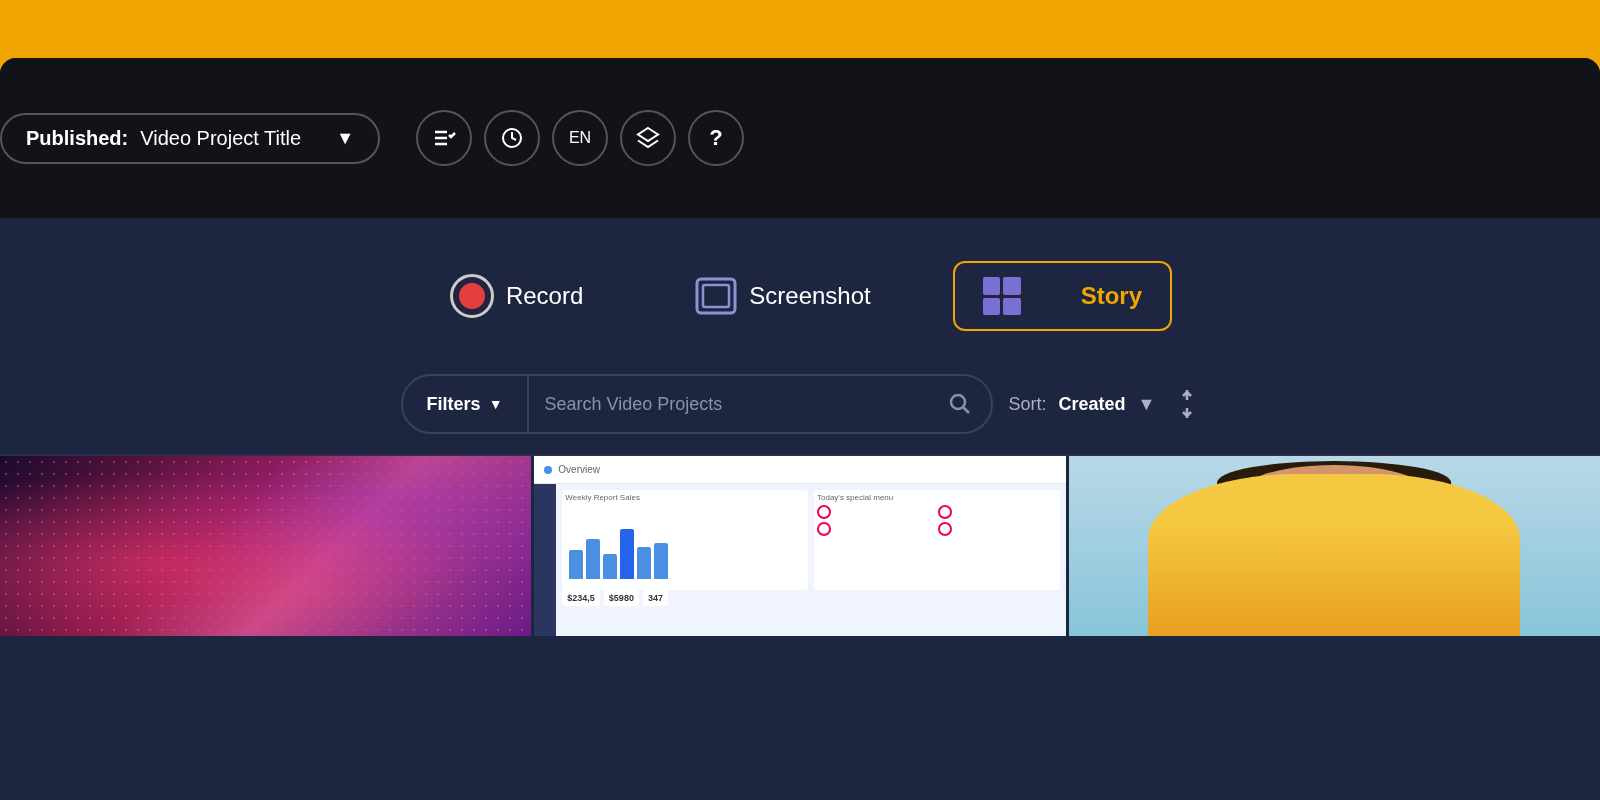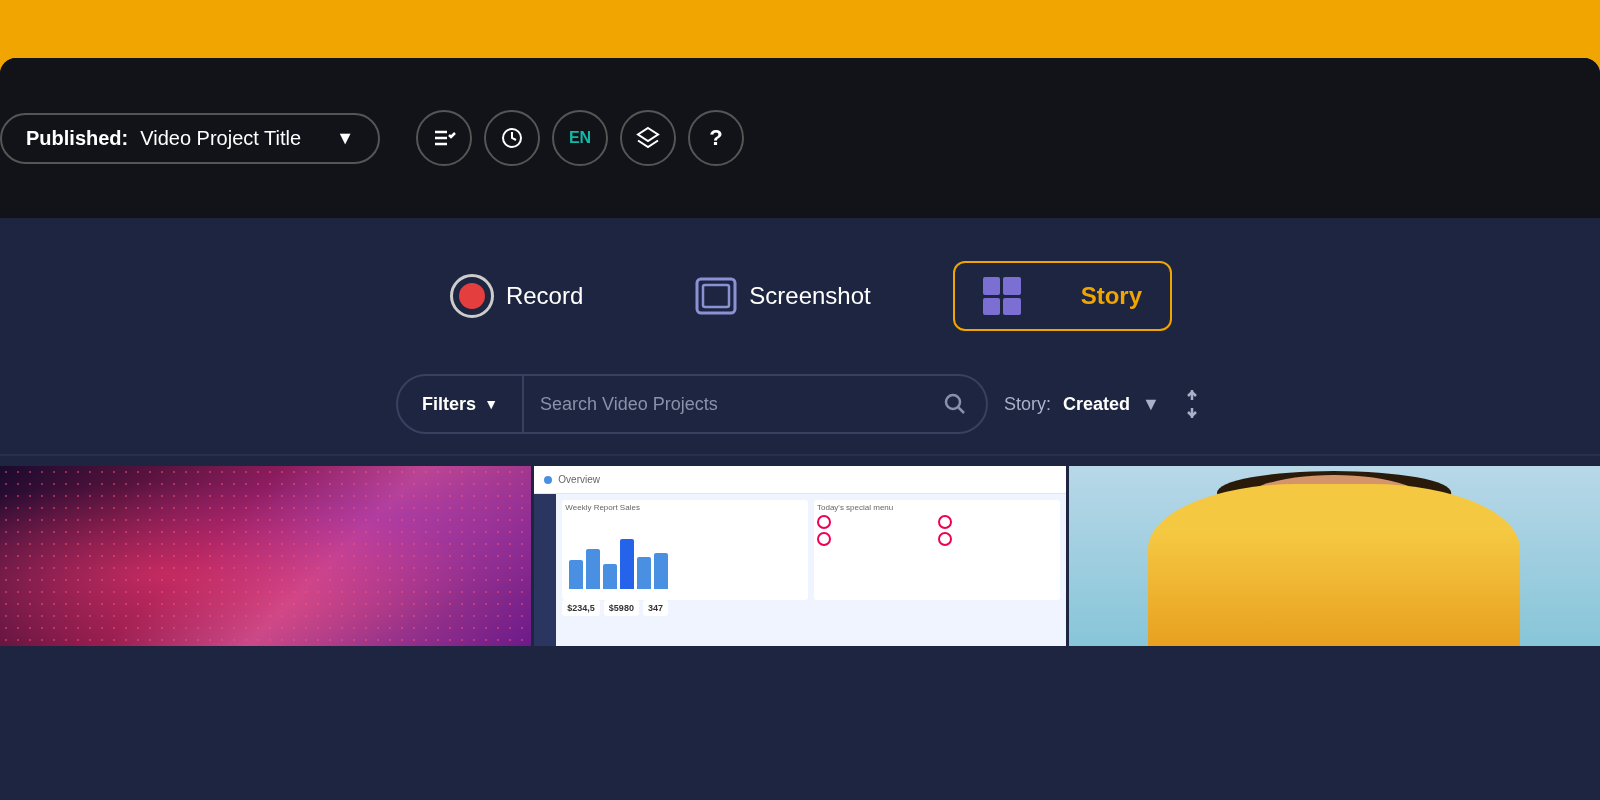--- a/index.html
+++ b/index.html
@@ -265,21 +265,21 @@
       height: 2px;
       background: #2a304a;
     }
 
     
     .thumbnails-area {
       width: 100%;
       height: 200px;
       background: #1e2540;
       display: flex;
-      align-items: center;
+      align-items: flex-start;
       padding: 0 0 0 0;
       gap: 3px;
       overflow: hidden;
     }
 
     .thumb {
       flex: 1;
       height: 180px;
       overflow: hidden;
       position: relative;
@@ -465,21 +465,21 @@
           </button>
 
           <button class="icon-btn">
             <svg width="24" height="24" viewBox="0 0 24 24" fill="none" stroke="white" stroke-width="2">
               <circle cx="12" cy="12" r="9"></circle>
               <polyline points="12 6 12 12 16 14"></polyline>
             </svg>
           </button>
 
           <button class="icon-btn">
-            <span style="font-size:16px;font-weight:700;color:#14b8a6;">EN</span>
+            <span style="font-size:16px;font-weight:400;color:#ffffff;">EN</span>
           </button>
 
           <button class="icon-btn">
             <svg width="24" height="24" viewBox="0 0 24 24" fill="none" stroke="white" stroke-width="2">
               <polygon points="12 2 22 8.5 12 15 2 8.5"></polygon>
               <polyline points="2 14.5 12 21 22 14.5"></polyline>
             </svg>
           </button>
 
           <button class="icon-btn">
@@ -535,21 +535,21 @@
         <input class="search-input" type="text" placeholder="Search Video Projects" style="">
         <div class="search-icon-wrap">
           <svg width="22" height="22" viewBox="0 0 22 22" fill="none" stroke="#8892aa" stroke-width="2.5">
             <circle cx="9" cy="9" r="7"></circle>
             <line x1="14.5" y1="14.5" x2="20" y2="20"></line>
           </svg>
         </div>
       </div>
 
       <div class="sort-area">
-        <span class="sort-label">Story:</span>
+        <span class="sort-label">Sort:</span>
         <span class="sort-value">Created</span>
         <span class="sort-chevron" style="cursor:pointer;">▼</span>
         <button class="sort-order-btn">
           <svg width="24" height="28" viewBox="0 0 24 28" fill="none" stroke="#aab0c8" stroke-width="2.5">
             <line x1="12" y1="0" x2="12" y2="10"></line>
             <polyline points="8,6 12,2 16,6"></polyline>
             <line x1="12" y1="28" x2="12" y2="18"></line>
             <polyline points="8,22 12,26 16,22"></polyline>
           </svg>
         </button>

